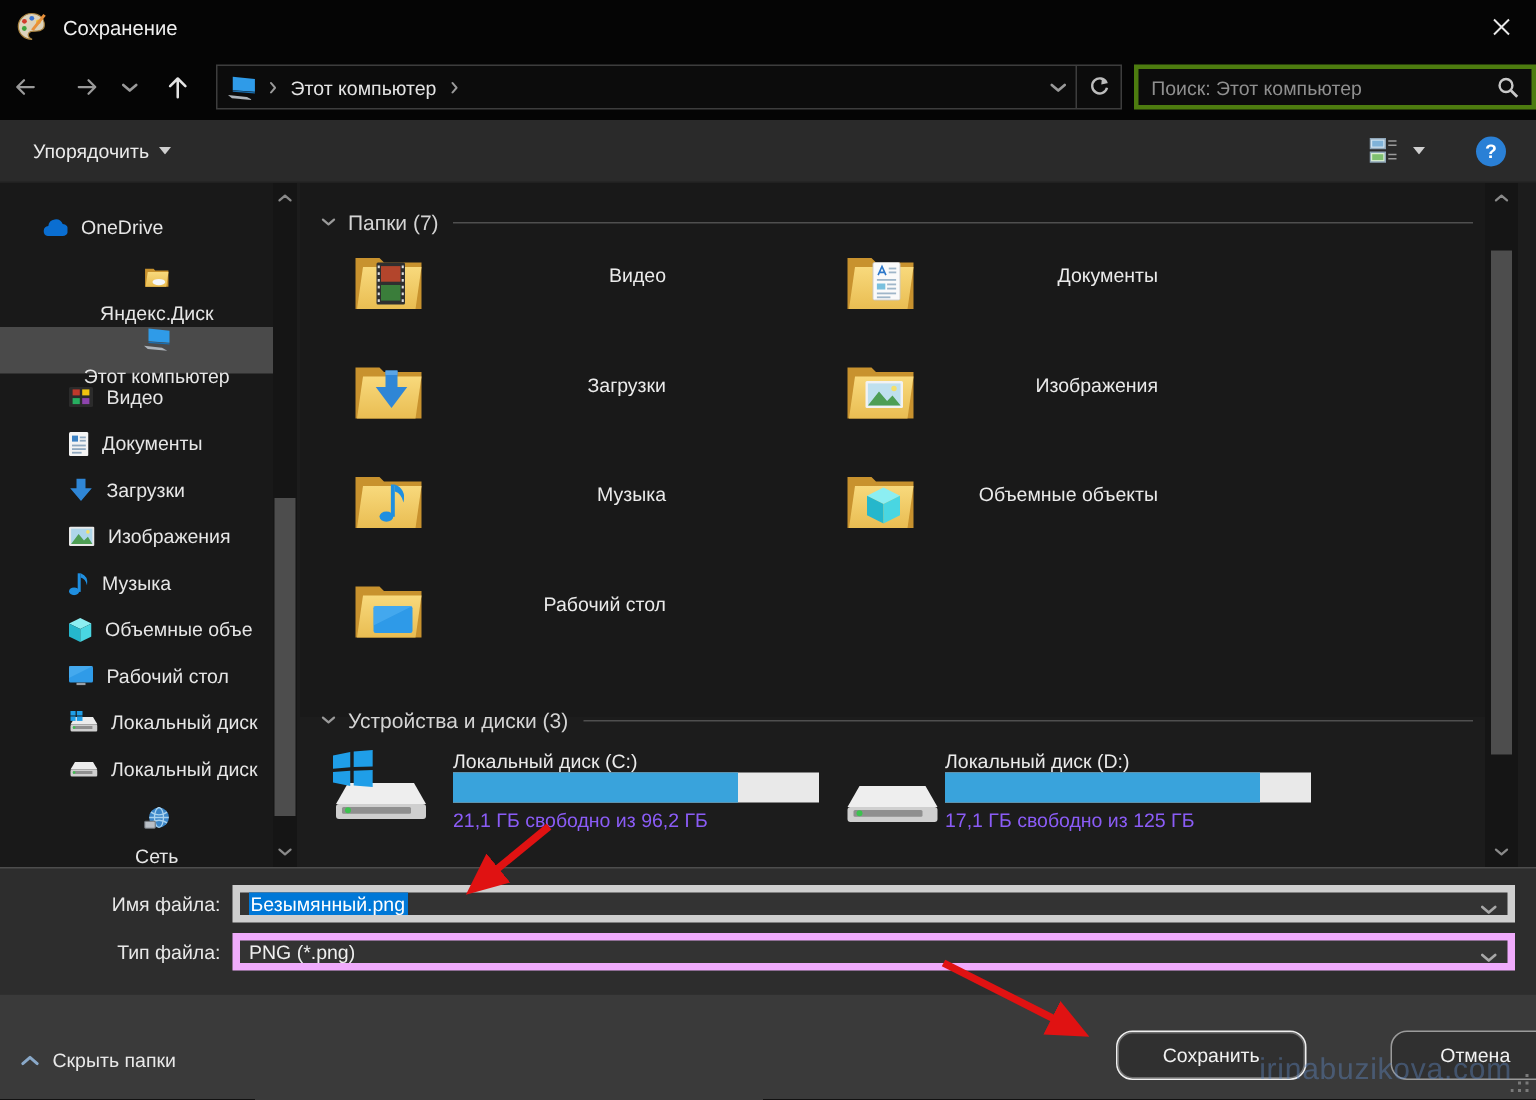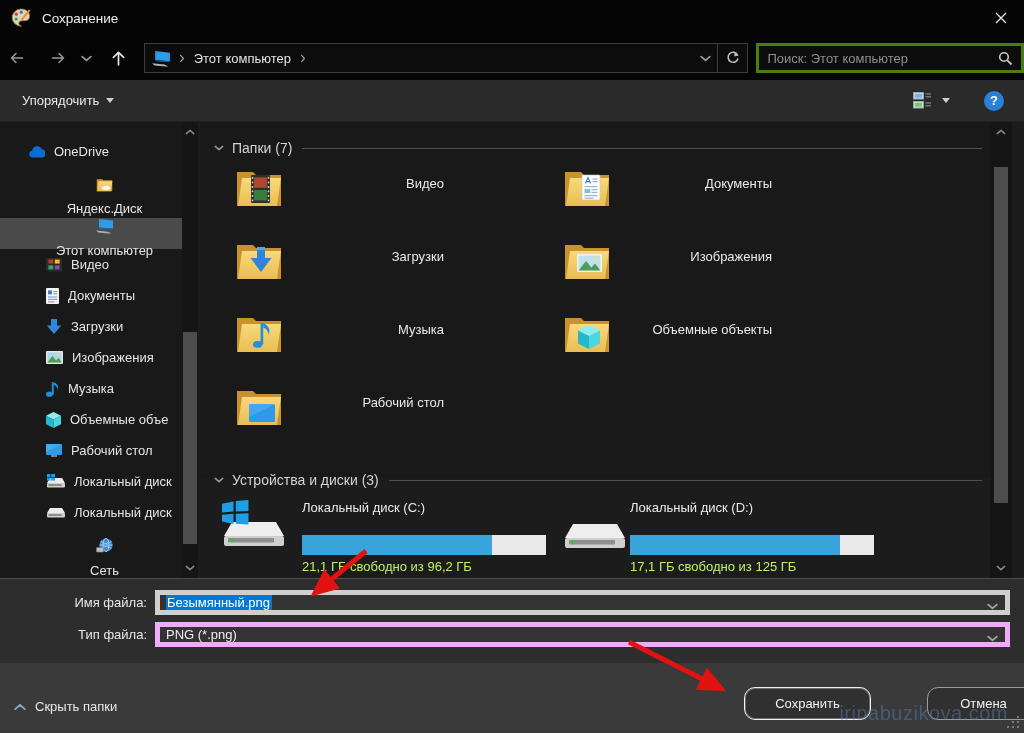--- a/index.html
+++ b/index.html
@@ -54,24 +54,24 @@
 
   
   .content { position:absolute; top:122px; left:200px; width:790px; height:356px; background:#191919; }
   .group-head { position:absolute; left:14px; right:8px; height:20px; display:flex; align-items:center; color:#d4d4d4; font-size:14px; }
   .group-head .gchev { color:#9a9a9a; margin-right:8px; }
   .group-line { flex:1; height:1px; background:#4f4f4f; margin-left:10px; }
   .folder-item { position:absolute; display:flex; gap:14px; width:310px; cursor:pointer; }
   .folder-item .flabel { padding-top:10px; color:#eaeaea; }
   .drive-item { position:absolute; cursor:pointer; }
   .drive-text { position:absolute; width:260px; }
-  .drive-name { color:#eaeaea; margin-bottom:20px; }
+  .drive-name { color:#eaeaea; margin-bottom:0; }
   .drive-bar { width:244px; height:20px; background:#e9e9e9; }
   .drive-fill { height:100%; background:#39a3dc; }
-  .drive-free { margin-top:4px; color:#bef264; }
+  .drive-free { margin-top:4px; color:#8b5cf6; }
 
   
   .fields { position:absolute; top:578px; left:0; width:1024px; height:85px; background:#2d2d2d; border-top:1px solid #4d4d4d; }
   .frow { position:absolute; left:0; right:0; height:26px; display:flex; align-items:center; }
   .frow.r1 { top:10px; } .frow.r2 { top:42px; }
   .flabel { width:155px; text-align:right; padding-right:8px; color:#e8e8e8; }
   .fctrl { position:relative; flex:1; margin-right:14px; height:25px; background:#333333; border:5px solid #f0abfc; display:flex; align-items:center; padding:0 26px 0 6px; color:#efefef; }
   .fctrl.focused { border-color:#cfcfcf; }
   .fctrl .dd { position:absolute; right:7px; top:8px; color:#a8a8a8; }
   .sel-text { background:#0078d7; color:#fff; padding:0 2px 0 1px; }

